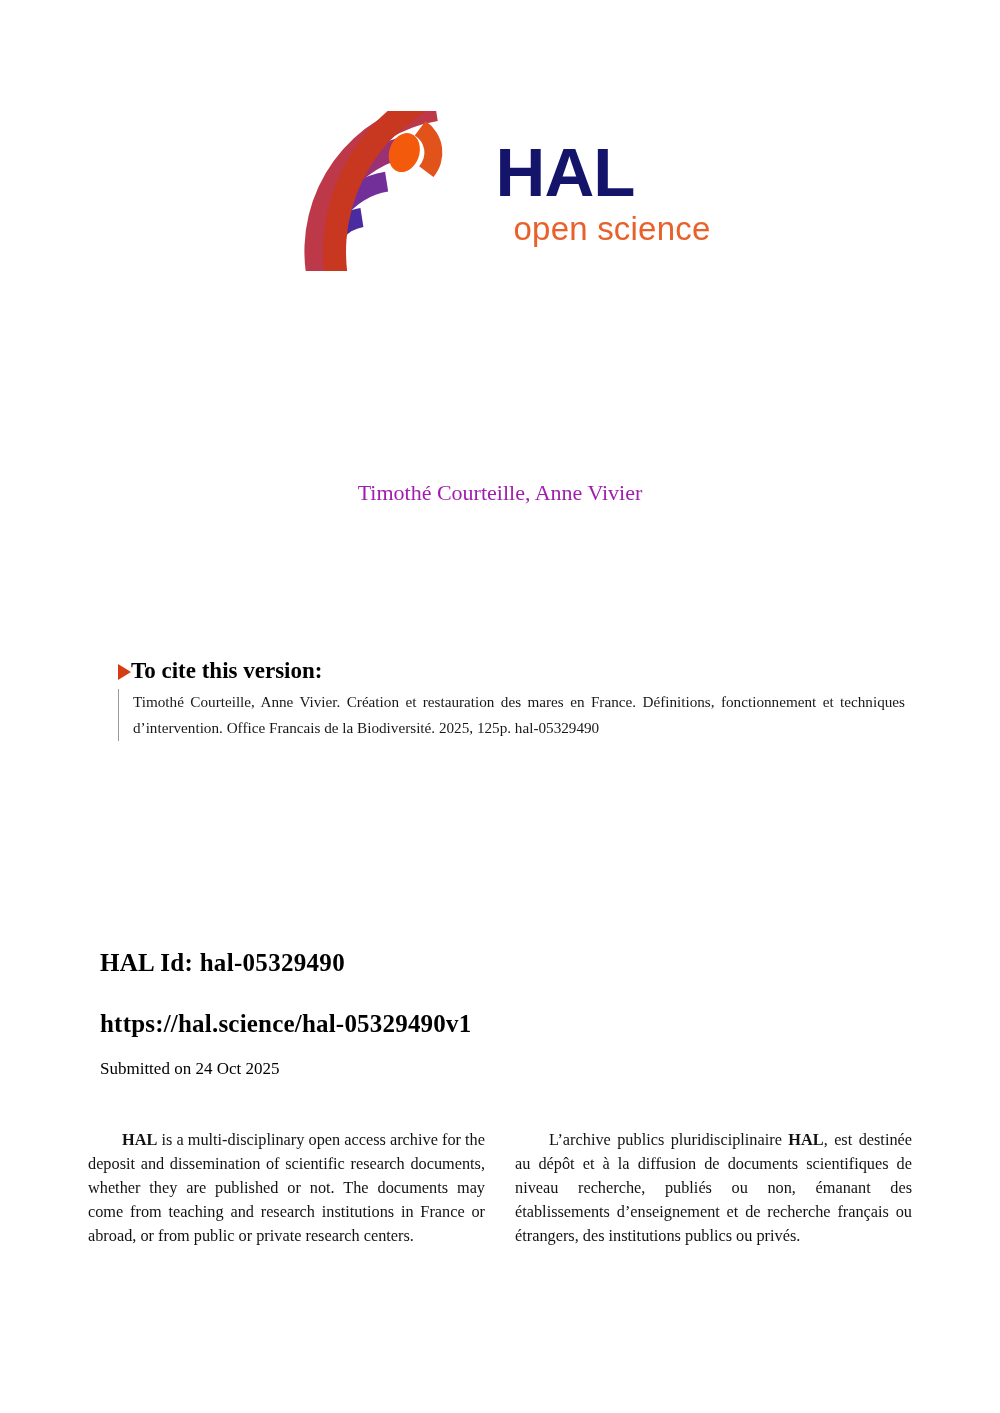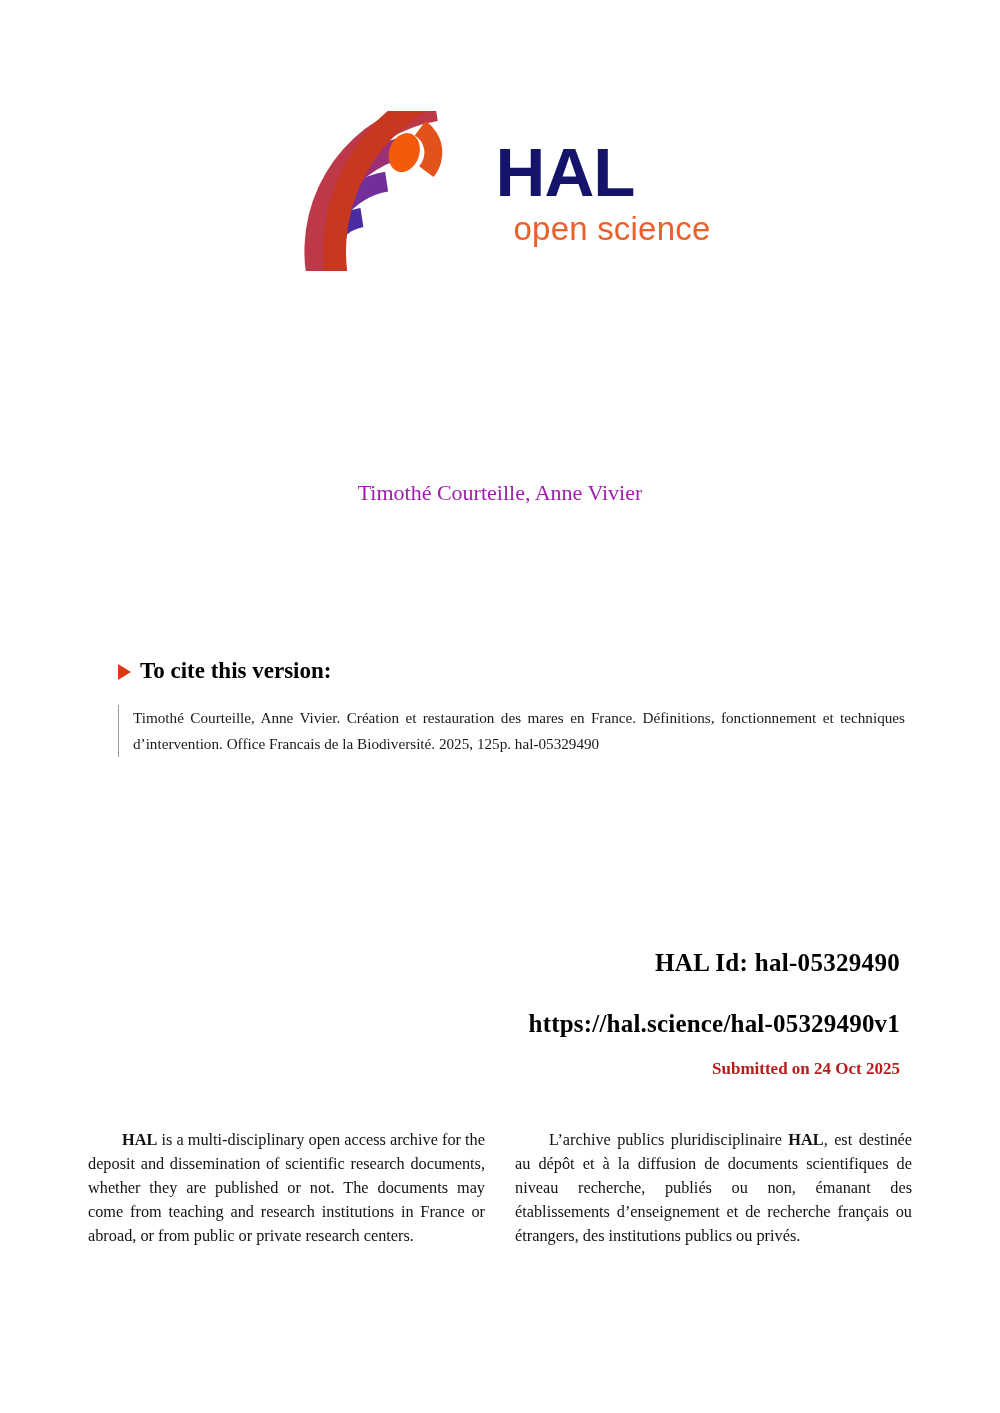--- a/index.html
+++ b/index.html
@@ -88,75 +88,74 @@
   
   #cite-block {
     position: absolute;
     left: 118px;
     top: 658px;
     width: 790px;
   }
   #cite-heading {
     display: flex;
     align-items: center;
-    gap: 9px;
     font-weight: 700;
     font-size: 23px;
     font-family: "Liberation Serif", "DejaVu Serif", serif;
     color: #000;
   }
   #cite-bullet {
     display: inline-block;
     width: 0;
     height: 0;
     border-left: 13px solid #d63b14;
     border-top: 8px solid transparent;
     border-bottom: 8px solid transparent;
     margin-top: 2px;
   }
   #cite-body {
-    margin-top: 21px;
+    margin-top: 5px;
     padding-left: 14px;
     border-left: 1.5px solid #9a9a9a;
     font-size: 15.2px;
     line-height: 1.72;
     text-align: justify;
     color: #181818;
     max-width: 772px;
   }
 
   
   #halid-block {
     position: absolute;
     left: 100px;
     top: 944px;
     width: 800px;
-    text-align: right;
+    text-align: left;
   }
   #halid-line {
     font-weight: 700;
     font-size: 25px;
     line-height: 1.5;
     color: #000;
     letter-spacing: 0.3px;
   }
   #halurl-line {
     font-weight: 700;
     font-size: 25px;
     line-height: 1.5;
     color: #000;
     margin-top: 23px;
     letter-spacing: 0.2px;
   }
   #submitted-line {
-    font-weight: 700;
+    font-weight: 400;
     font-size: 17px;
     line-height: 1.5;
     margin-top: 14px;
-    color: #b91c1c;
+    color: #000000;
   }
 
   
   #footer-block {
     position: absolute;
     left: 88px;
     top: 1128px;
     width: 824px;
     display: flex;
     gap: 30px;

